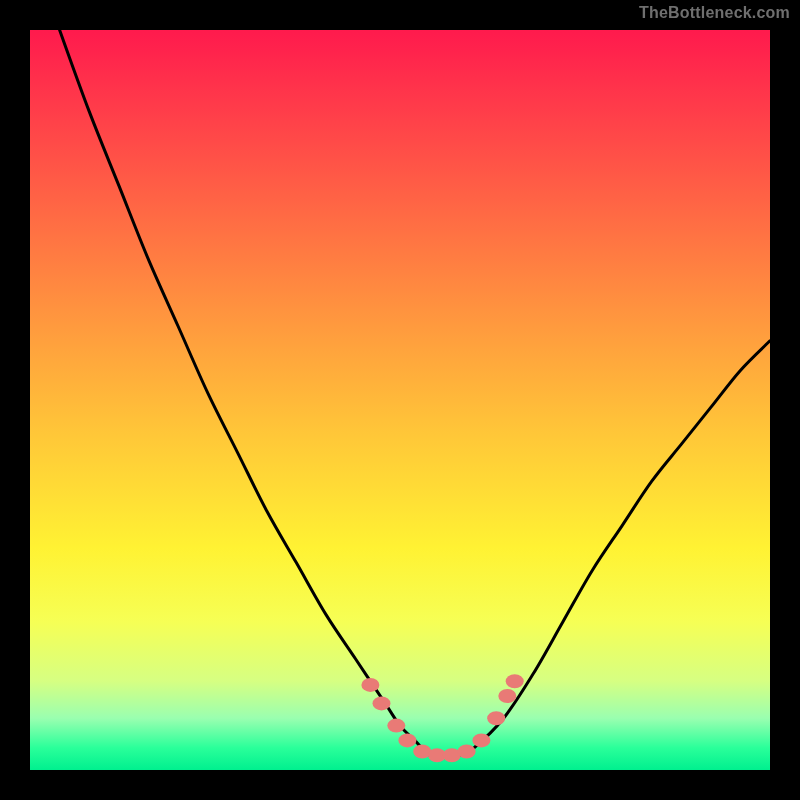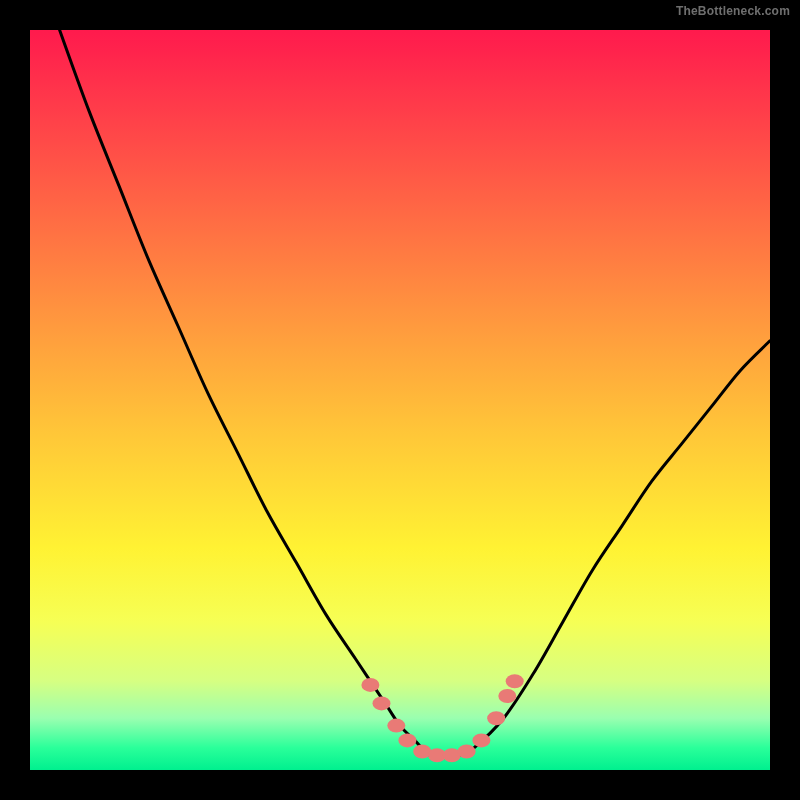--- a/index.html
+++ b/index.html
@@ -38,21 +38,21 @@
       #9affb0 93%,
       #2aff9a 97%,
       #00f08f 100%
     );
   }
   .watermark {
     position: absolute;
     top: 4px;
     right: 10px;
     color: #6f6f6f;
-    font-size: 12px;
+    font-size: 16px;
     font-weight: 600;
     letter-spacing: 0.2px;
     user-select: none;
   }
   svg.curve {
     position: absolute;
     left: 0;
     top: 0;
     width: 740px;
     height: 740px;

